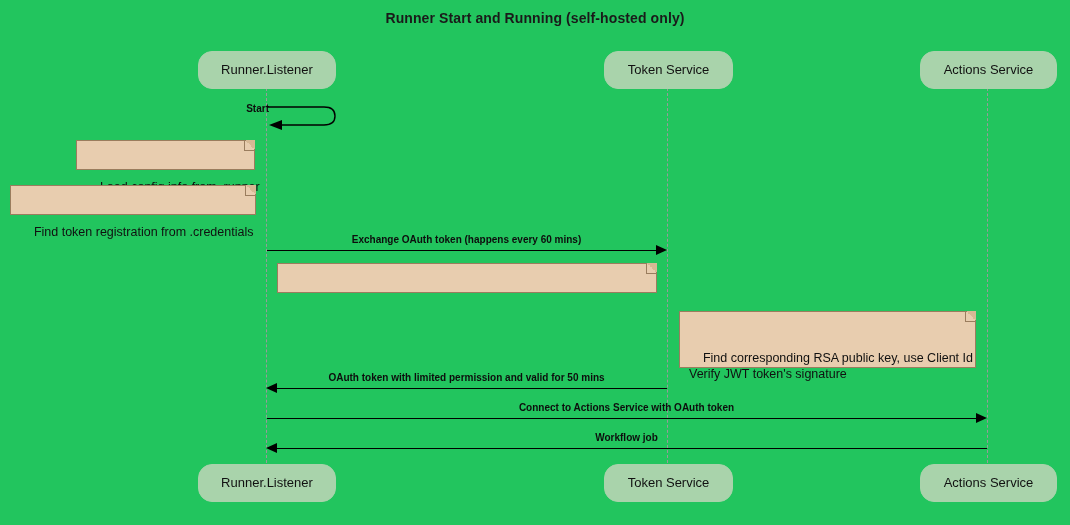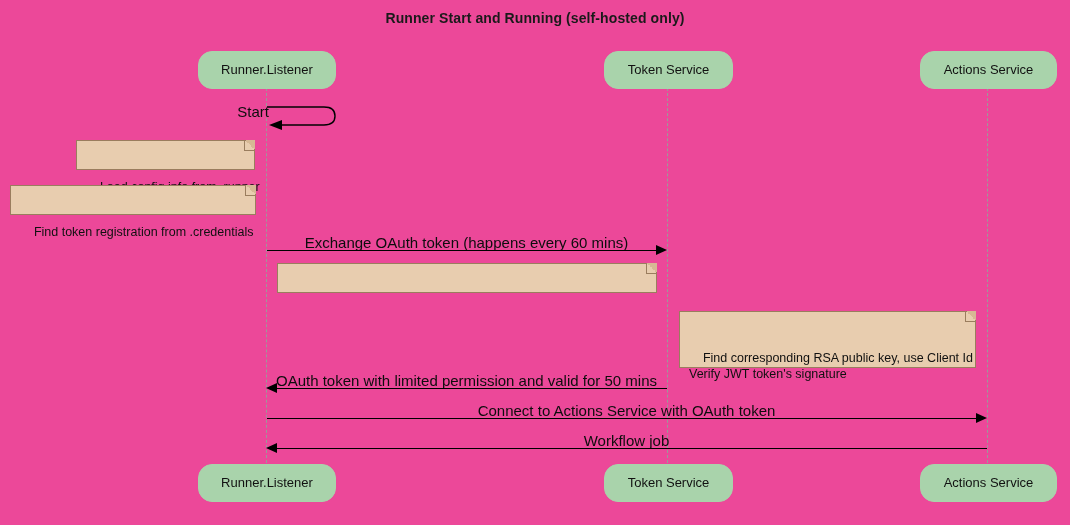--- a/index.html
+++ b/index.html
@@ -8,21 +8,21 @@
     background: #ffffff;
   }
   body {
     font-family: "Liberation Sans", sans-serif;
     color: #000000;
   }
   #diagram {
     position: relative;
     width: 1070px;
     height: 525px;
-    background: #ec4899;
+    background: #22c55e;
     overflow: hidden;
   }
   #title {
     position: absolute;
     left: 0;
     top: 10px;
     width: 1070px;
     text-align: center;
     font-size: 14px;
     font-weight: bold;
@@ -83,24 +83,25 @@
     border-bottom: 5px solid transparent;
   }
   .arrow-right {
     border-left: 11px solid #000000;
   }
   .arrow-left {
     border-right: 11px solid #000000;
   }
   .msg-label {
     position: absolute;
-    font-size: 15px;
+    font-size: 10px;
     color: #0d0d0d;
     white-space: nowrap;
     text-align: center;
+    font-weight: bold;
   }
   .self-loop {
     position: absolute;
   }
   .self-loop svg {
     display: block;
   }
 </style>
 </head>
 <body>

